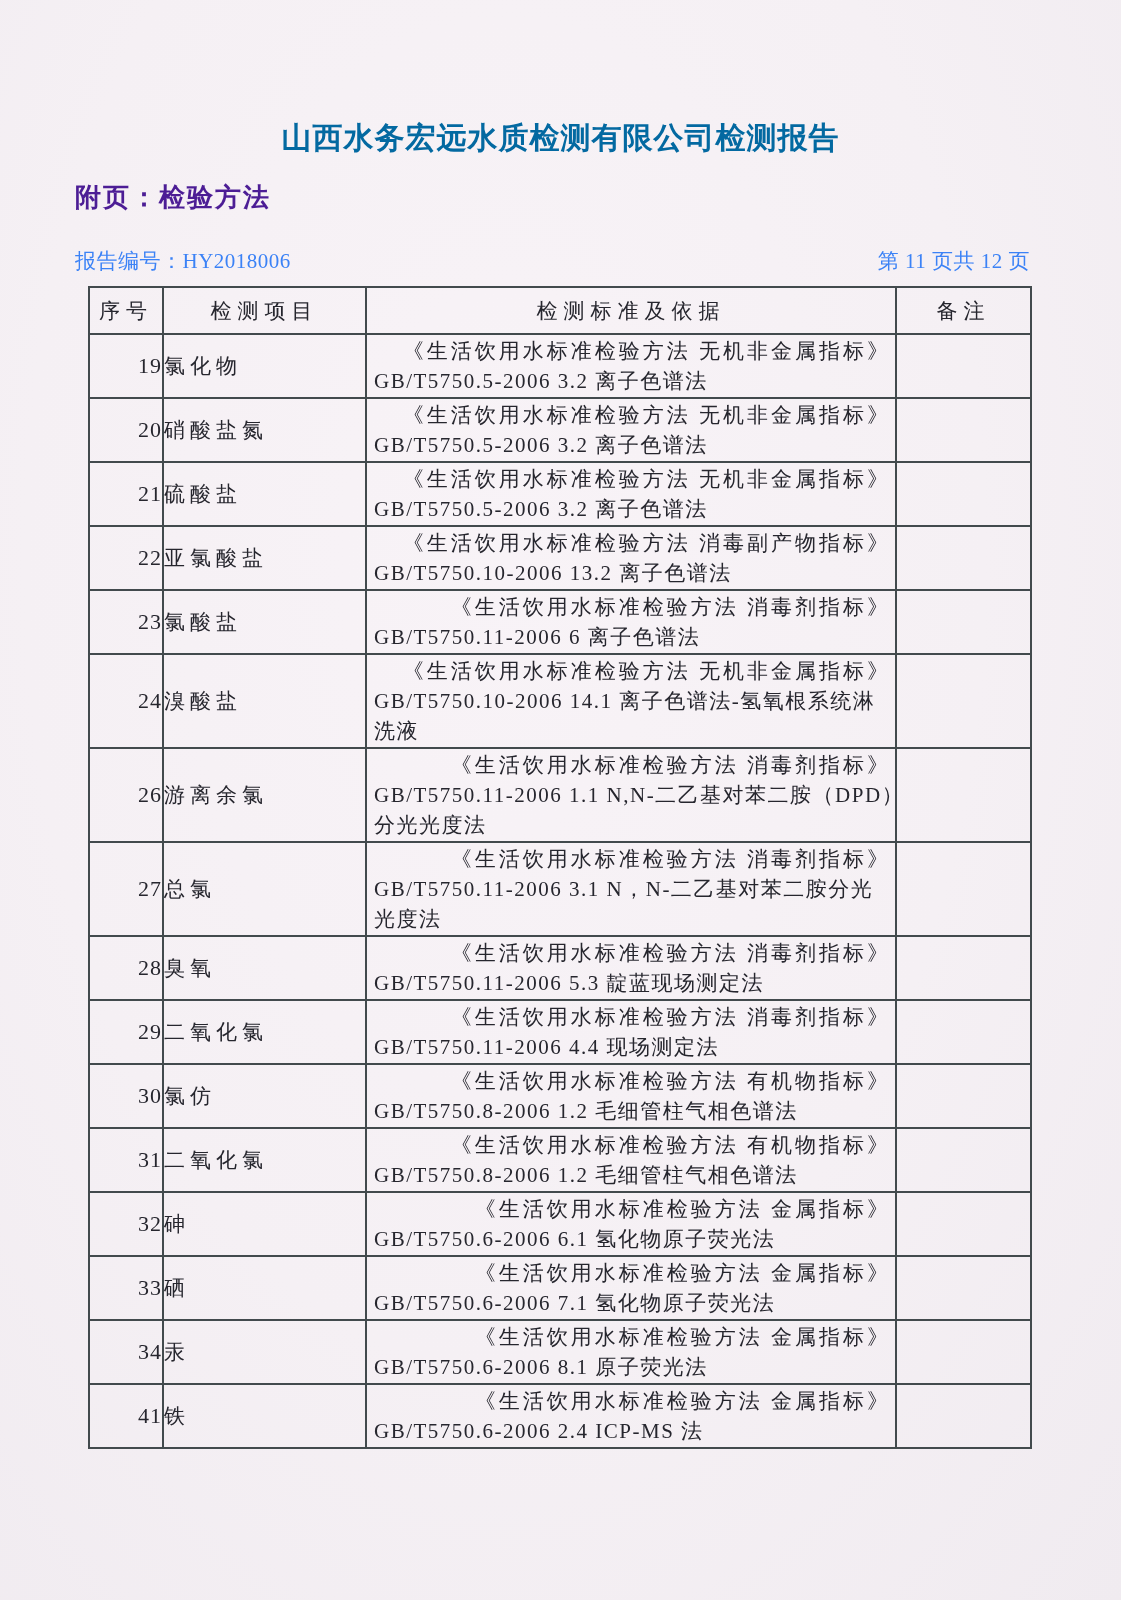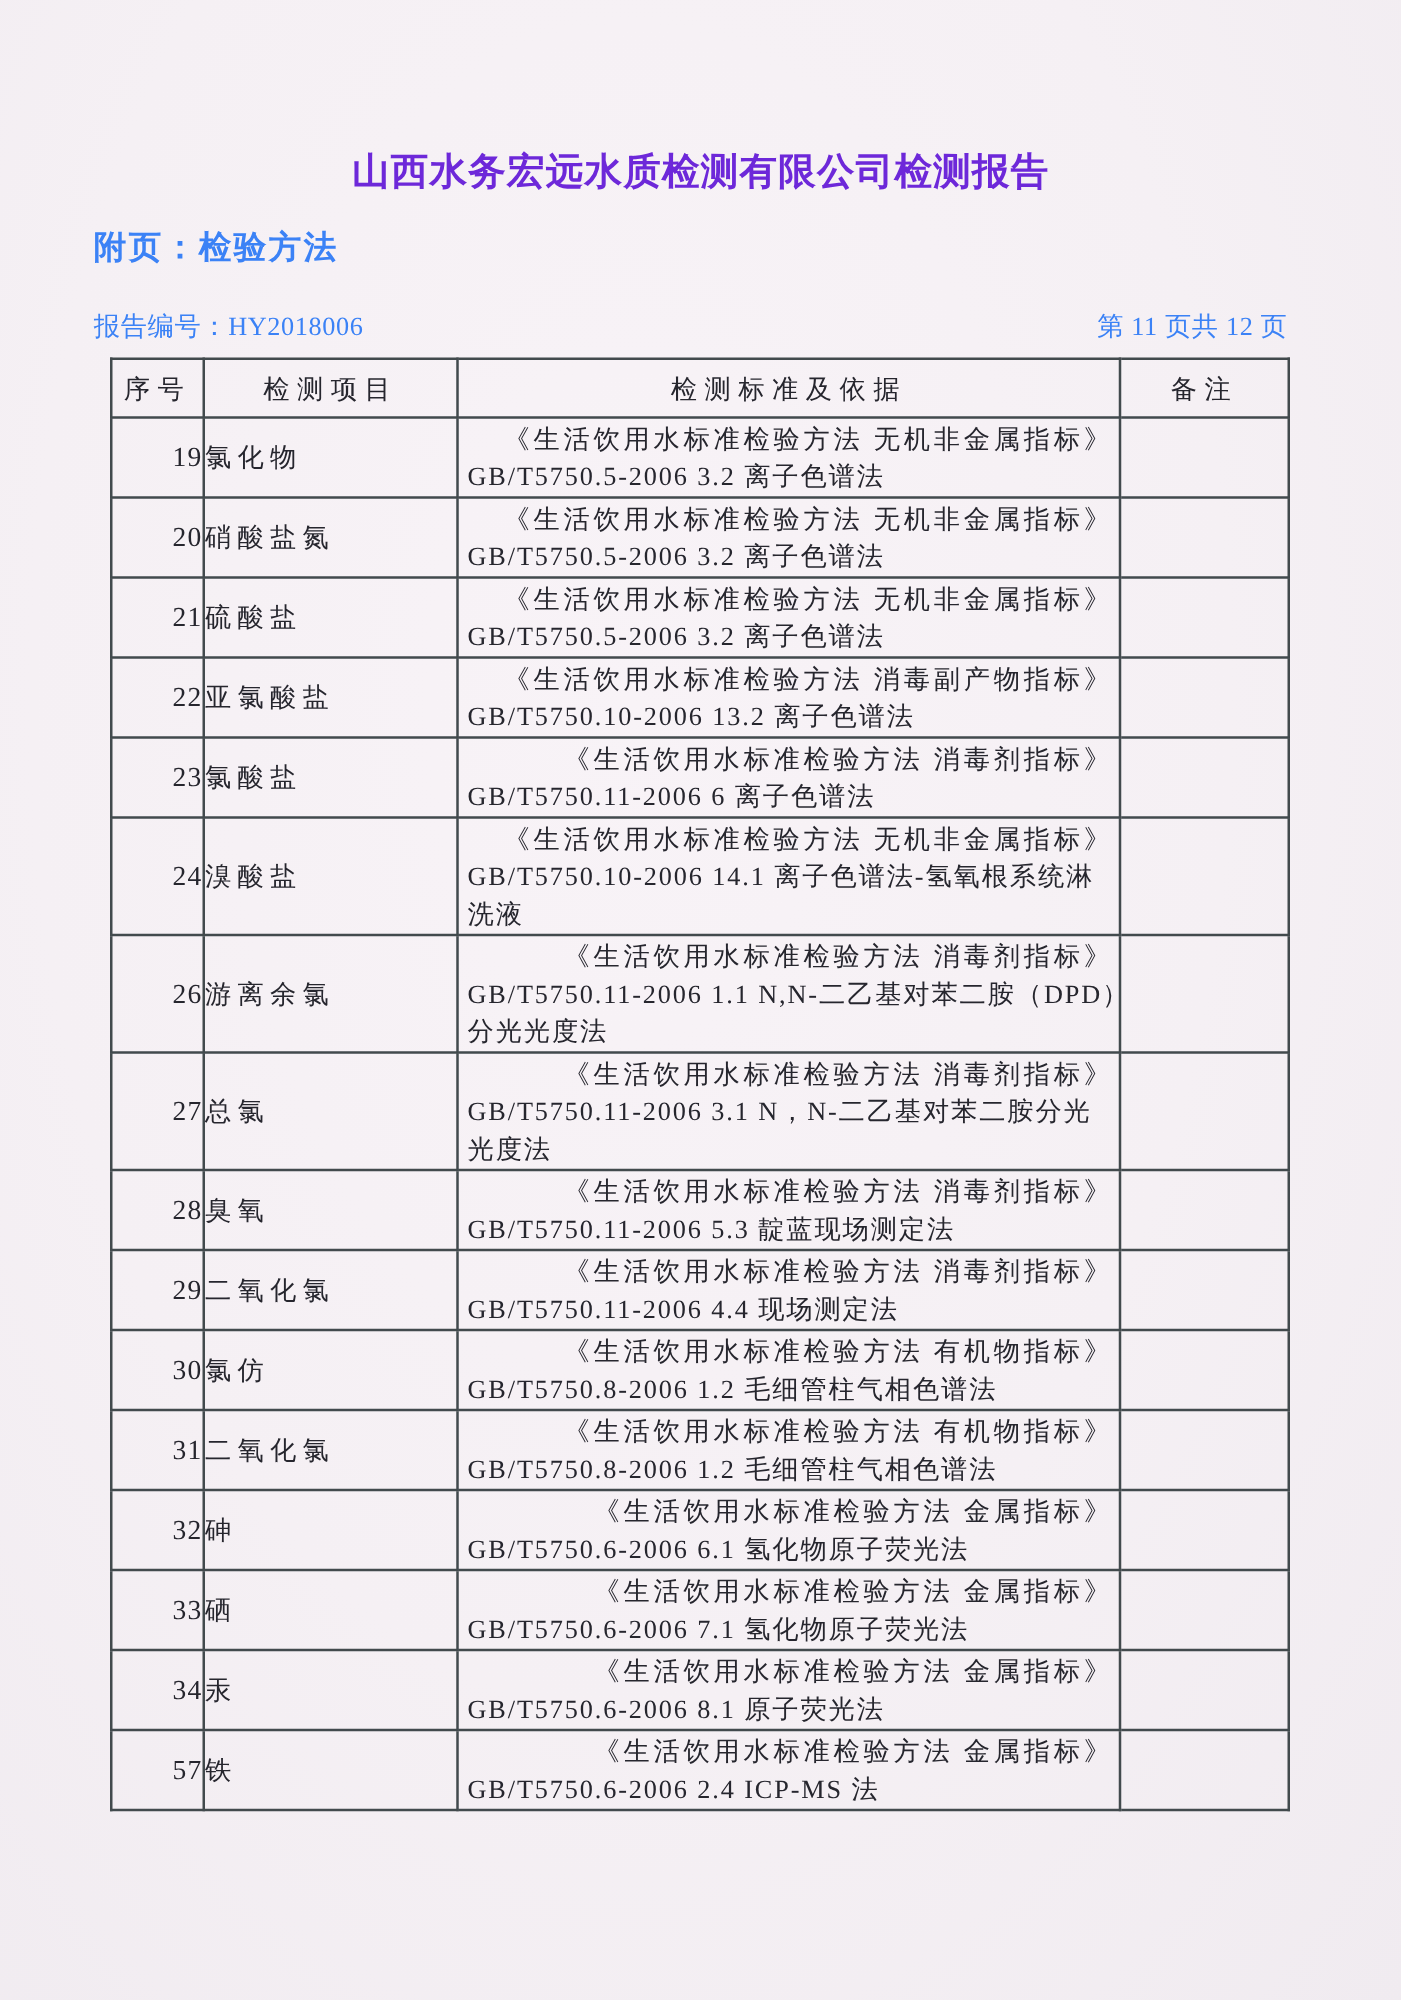--- a/index.html
+++ b/index.html
@@ -19,29 +19,29 @@
     position: absolute;
     inset: 0;
   }
   .doc-title {
     margin-top: 116px;
     text-align: center;
     font-size: 30px;
     line-height: 44px;
     font-weight: 700;
     letter-spacing: 1px;
-    color: #6d28d9;
+    color: #0369a1;
     font-family: "Liberation Sans", "DejaVu Sans", sans-serif;
   }
   .attachment {
     margin: 20px 0 0 75px;
     font-size: 26px;
     font-weight: 700;
     letter-spacing: 2px;
-    color: #3b82f6;
+    color: #4c1d95;
     font-family: "Liberation Sans", "DejaVu Sans", sans-serif;
   }
   .meta-row {
     margin: 32px 91px 0 75px;
     display: flex;
     justify-content: space-between;
     align-items: flex-end;
     font-size: 21px;
     color: #3b82f6;
   }
@@ -257,21 +257,21 @@
         <tr>
           <td class="cell-no">34</td>
           <td class="cell-item">汞</td>
           <td class="cell-standard">
             <div class="std-line spaced">《生活饮用水标准检验方法 金属指标》</div>
             <div class="std-line">GB/T5750.6-2006  8.1 原子荧光法</div>
           </td>
           <td class="cell-remark"></td>
         </tr>
         <tr>
-          <td class="cell-no">57</td>
+          <td class="cell-no">41</td>
           <td class="cell-item">铁</td>
           <td class="cell-standard">
             <div class="std-line spaced">《生活饮用水标准检验方法 金属指标》</div>
             <div class="std-line">GB/T5750.6-2006  2.4 ICP-MS 法</div>
           </td>
           <td class="cell-remark"></td>
         </tr>
       </tbody>
   </table>
 

